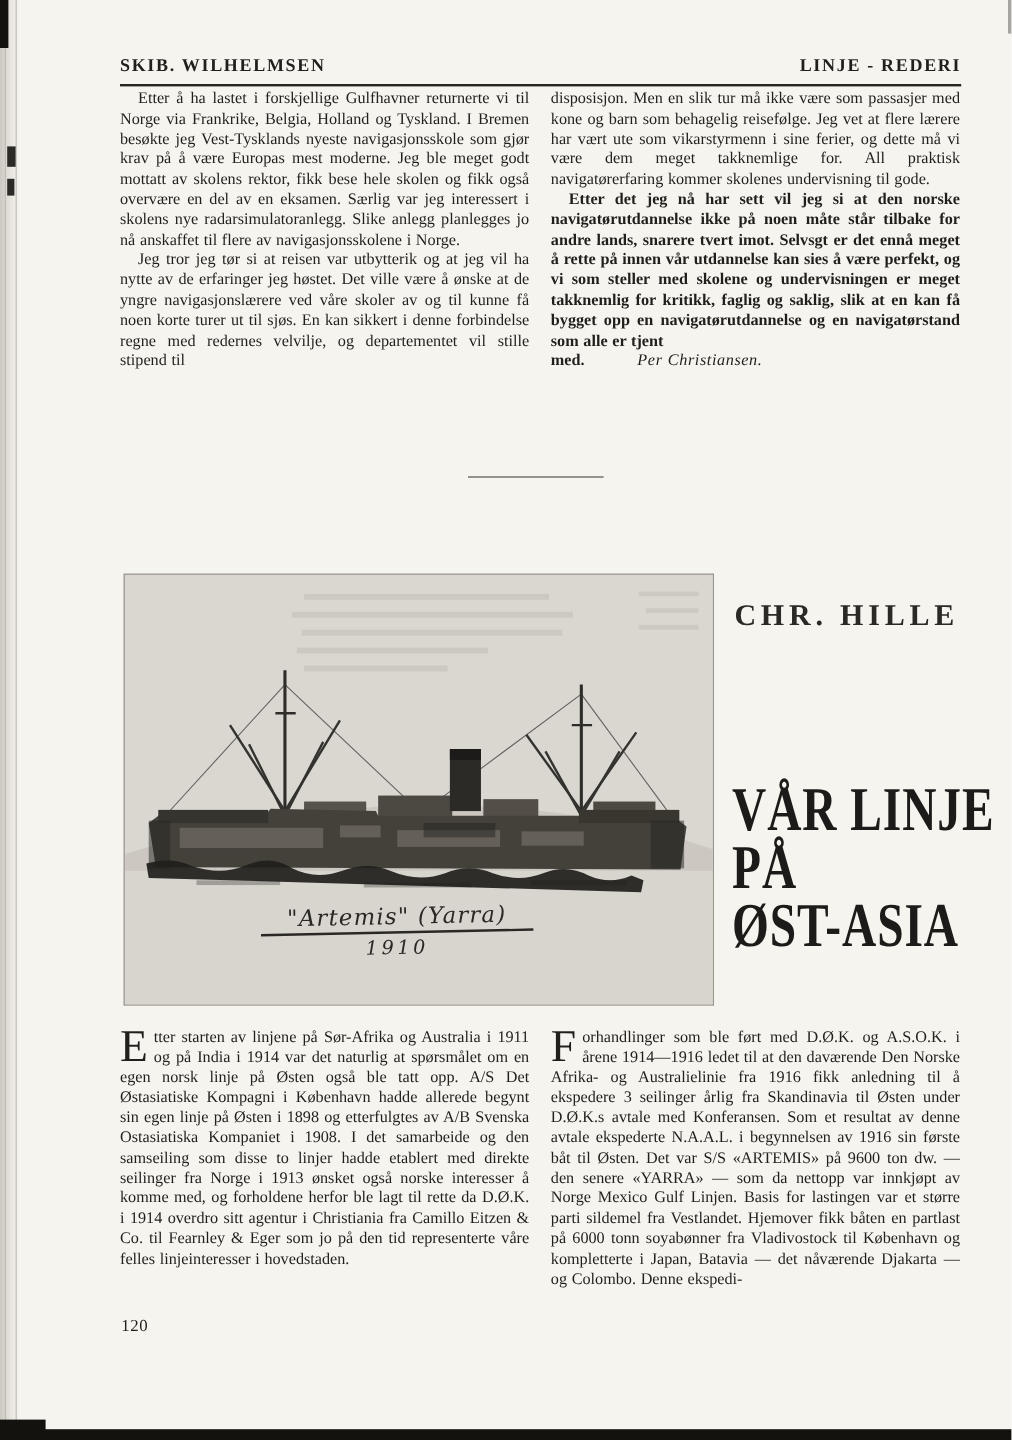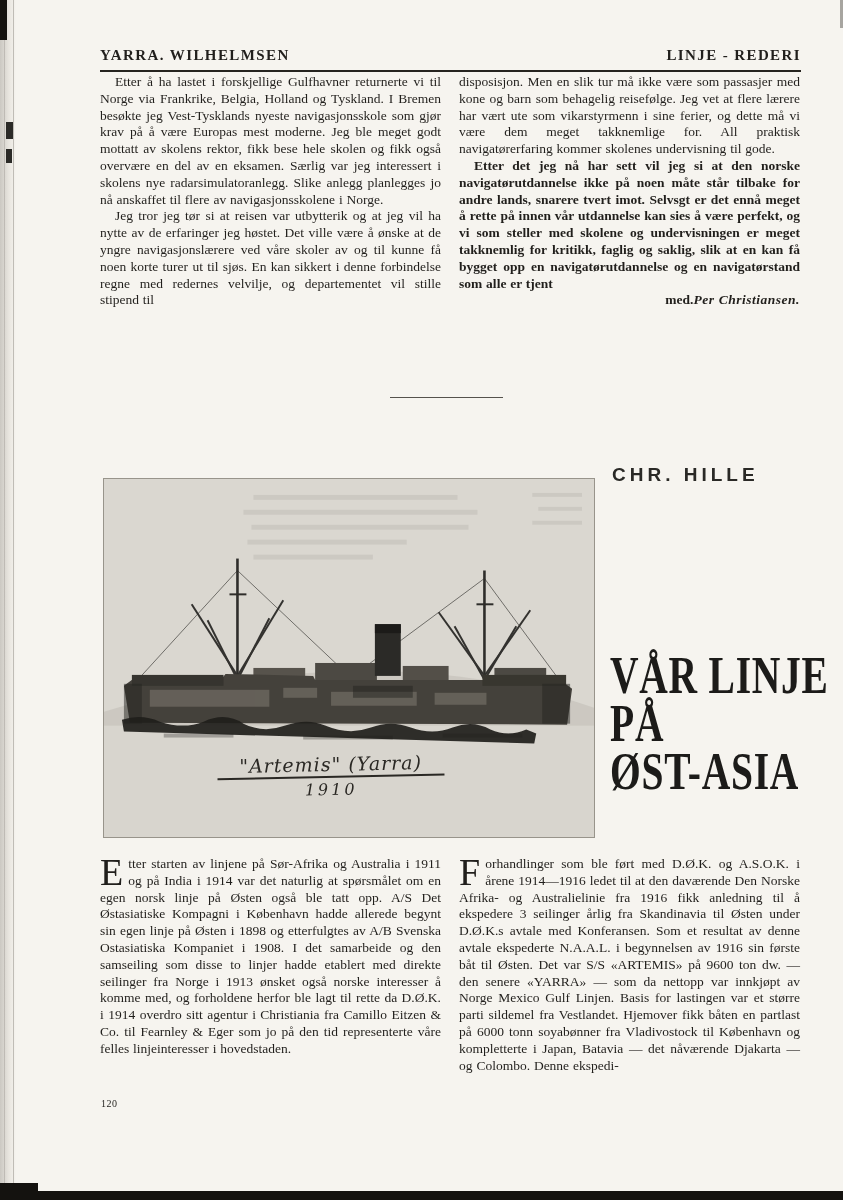--- a/index.html
+++ b/index.html
@@ -36,62 +36,62 @@
   .head-rule{position:absolute;left:100px;top:70px;width:701px;height:2px;background:var(--rule,#26241f);}
   
   .cols{position:absolute;left:100px;display:flex;gap:18px;width:701px;}
   .cols-top{top:74px;}
   .cols-main{top:856px;}
   .col{width:341px;font-size:13.5px;line-height:16.8px;text-align:justify;word-spacing:.5px;}
   .col p{margin:0;}
   .indent{text-indent:15px;}
   .section-heading{font-style:italic;margin-top:5px !important;}
   .bold-para{font-weight:bold;text-indent:15px;}
-  .sig-line{display:flex;justify-content:flex-end;font-weight:bold;}
-  .signature{font-weight:bold;font-style:italic;letter-spacing:.5px;}
+  .sig-line{display:flex;justify-content:flex-start;font-weight:bold;gap:44px;}
+  .signature{font-weight:normal;font-style:italic;letter-spacing:.5px;}
   .article-divider{position:absolute;left:390px;top:397px;width:113px;height:1px;background:#55524c;}
   
   .dropcap{float:left;font-size:38px;line-height:31px;padding:1px 5px 0 0;}
   
   .photo{position:absolute;left:103px;top:478px;width:492px;height:360px;
     background:var(--photo_bg,#d9d6cf);border:1px solid #98948b;box-sizing:border-box;}
   .photo svg{position:absolute;left:0;top:0;width:100%;height:100%;}
   .photo-caption{position:absolute;left:50%;bottom:38px;transform:translateX(-58%) rotate(-1.2deg);
     text-align:center;font-style:italic;color:#2a2824;}
   .caption-name{display:inline-block;font-family:"DejaVu Serif",serif;font-size:19px;
     padding:0 22px 1px;border-bottom:2px solid #2a2824;letter-spacing:1px;}
   .caption-year{font-family:"DejaVu Serif",serif;font-size:16px;margin-top:2px;letter-spacing:3px;}
   
-  .byline{position:absolute;left:612px;top:464px;
-    font-family:Liberation Sans, sans-serif;font-weight:bold;
-    font-size:19px;letter-spacing:4px;color:#2a2926;white-space:nowrap;}
+  .byline{position:absolute;left:612px;top:500px;
+    font-family:Liberation Serif, serif;font-weight:bold;
+    font-size:25px;letter-spacing:4px;color:#2a2926;white-space:nowrap;}
   .headline{position:absolute;left:610px;top:652px;font-weight:bold;
     font-size:52px;line-height:48px;color:#1c1b19;}
   .headline span{display:block;transform:scaleX(.76);transform-origin:left center;
     white-space:nowrap;letter-spacing:1px;}
   
-  .page-num{position:absolute;left:101px;top:1098px;font-size:10px;letter-spacing:.5px;}
+  .page-num{position:absolute;left:101px;top:1098px;font-size:14px;letter-spacing:.5px;}
 </style>
 </head>
 <body>
 
 <div class="page">
 
   <div class="edge-strip"></div>
   <div class="edge-crease2"></div>
   <div class="edge-crease"></div>
   <div class="corner-nub"></div>
   <div class="edge-tick-1"></div>
   <div class="edge-tick-2"></div>
   <div class="corner-top-right"></div>
   <div class="bottom-bar"></div>
   <div class="bottom-bar-left"></div>
 
   <div class="running-head">
-    <span>YARRA. WILHELMSEN</span>
+    <span>SKIB. WILHELMSEN</span>
     <span>LINJE - REDERI</span>
   </div>
   <div class="head-rule"></div>
 
   <div class="cols cols-top">
     <div class="col">
       <p class="indent">Etter å ha lastet i forskjellige Gulfhavner returnerte vi til Norge via Frankrike, Belgia, Holland og Tyskland. I Bremen besøkte jeg Vest-Tysklands nyeste navigasjonsskole som gjør krav på å være Europas mest moderne. Jeg ble meget godt mottatt av skolens rektor, fikk bese hele skolen og fikk også overvære en del av en eksamen. Særlig var jeg interessert i skolens nye radarsimulatoranlegg. Slike anlegg planlegges jo nå anskaffet til flere av navigasjonsskolene i Norge.</p>
       <p class="indent">Jeg tror jeg tør si at reisen var utbytterik og at jeg vil ha nytte av de erfaringer jeg høstet. Det ville være å ønske at de yngre navigasjonslærere ved våre skoler av og til kunne få noen korte turer ut til sjøs. En kan sikkert i denne forbindelse regne med redernes velvilje, og departementet vil stille stipend til</p>
     </div>
     <div class="col">

